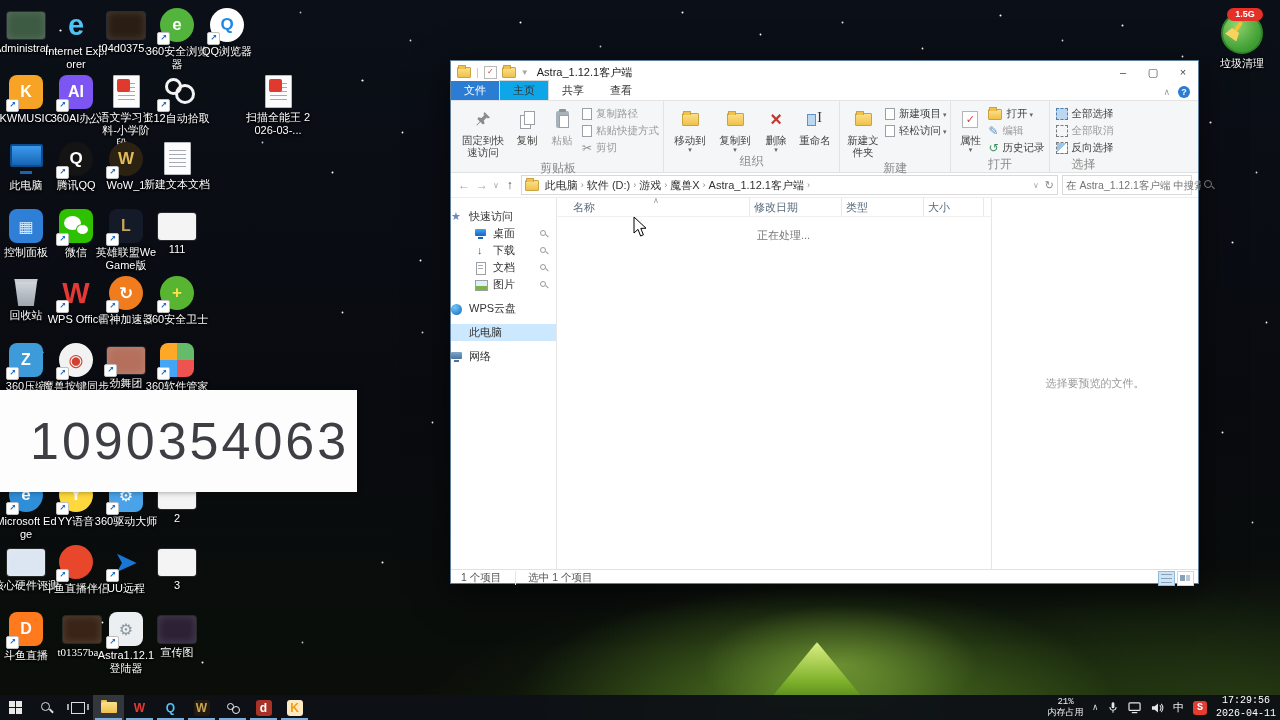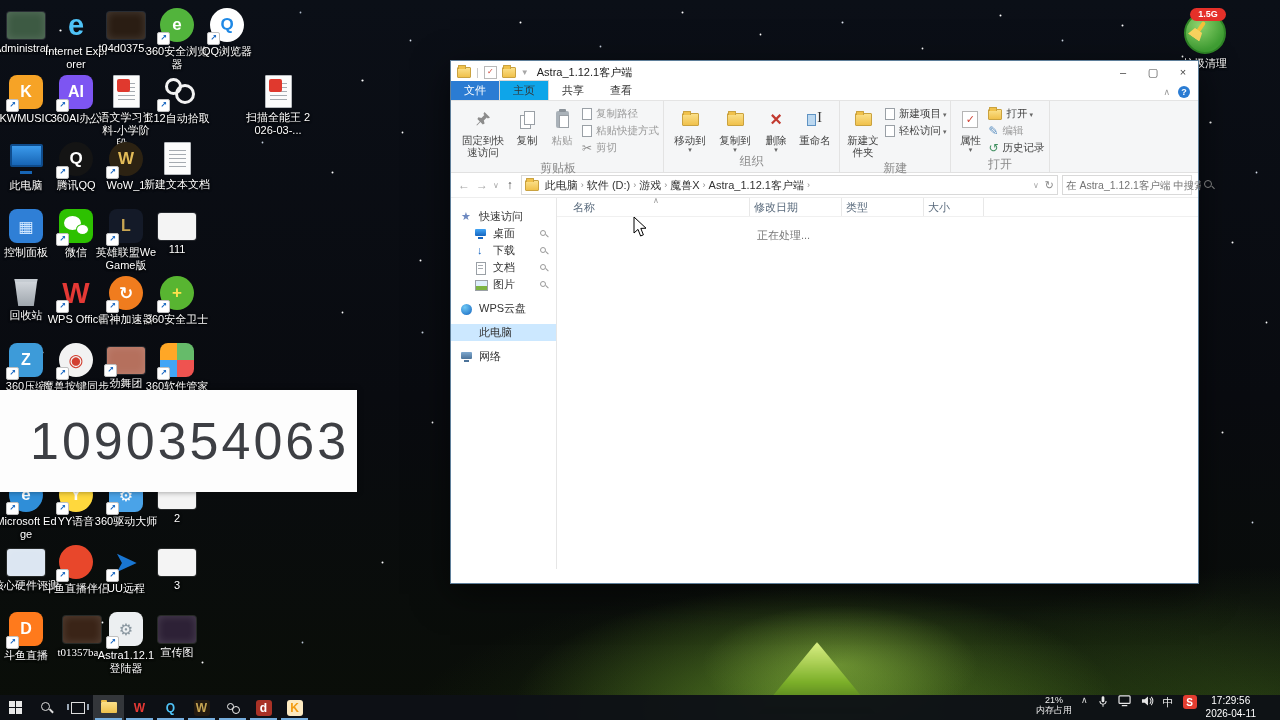--- a/index.html
+++ b/index.html
@@ -54,21 +54,21 @@
   .k-wechat::before{content:"";position:absolute;left:5px;top:7px;width:17px;height:14px;background:#fff;border-radius:50%;}
   .k-wechat::after{content:"";position:absolute;left:17px;top:15px;width:11px;height:9px;background:#fff;border:1px solid #2dc100;border-radius:50%;}
   .k-quad{border-radius:8px;background:conic-gradient(#66bb6a 0 90deg,#ef5350 90deg 180deg,#42a5f5 180deg 270deg,#ffa726 270deg 360deg);}
   .k-bin{width:26px;height:30px;background:linear-gradient(#dde1e6,#9fa6ad);clip-path:polygon(6% 10%,94% 10%,80% 100%,20% 100%);}
   .k-bin::after{content:"";position:absolute;top:1px;left:1px;right:1px;height:5px;background:#c6ccd2;border-radius:2px;}
   .sc{position:absolute;left:-3px;bottom:-3px;width:11px;height:11px;background:#fff;border:1px solid #c0c0c0;
     border-radius:2px;color:#1565c0;font-size:8px;line-height:10px;text-align:center;font-weight:bold;}
   .dlabel{margin-top:3px;width:66px;margin-left:-7px;font-size:11px;line-height:1.18;
     text-shadow:0 1px 2px #000,0 0 3px #000;word-break:break-all;}
   
-  .cleanup{position:absolute;left:1181px;top:4px;width:48px;text-align:center;color:#fff;}
+  .cleanup{position:absolute;left:1218px;top:4px;width:48px;text-align:center;color:#fff;}
   .cleanup .ball{width:38px;height:38px;margin:8px auto 2px;border-radius:50%;
     background:radial-gradient(circle at 35% 30%, #8fd36d, #3f9e33 70%);position:relative;border:2px solid #2f8527;}
   .broom{position:absolute;left:13px;top:7px;width:4px;height:12px;background:#f3c23a;border-radius:2px;transform:rotate(35deg);}
   .broom::after{content:"";position:absolute;left:-5px;top:10px;width:14px;height:9px;background:#f7d25e;
     clip-path:polygon(20% 0,80% 0,100% 100%,0 100%);}
   .badge{position:absolute;left:4px;top:-6px;width:36px;height:13px;background:#e53029;border-radius:7px;
     color:#fff;font-size:9px;line-height:13px;font-weight:bold;}
   .cleanup .dlabel{margin-left:-9px;}
   
   .numbox{position:absolute;left:0;top:390px;width:357px;height:102px;background:#fdfdfd;
@@ -133,21 +133,21 @@
   .csep{color:#8a8a8a;font-size:9px;}
   .addrbox .tail{margin-left:auto;display:flex;gap:6px;align-items:center;color:#8a8a8a;}
   .searchbox{width:128px;height:18px;border:1px solid #d9d9d9;display:flex;align-items:center;background:#fff;}
   .searchbox input{border:none;outline:none;flex:1;font-size:10.5px;color:#555;padding:0 3px;font-family:inherit;background:transparent;}
   .mag{width:10px;height:10px;position:relative;margin-right:4px;flex:0 0 auto;}
   .mag::before{content:"";position:absolute;left:0;top:0;width:6px;height:6px;border:1.4px solid #7a7a7a;border-radius:50%;}
   .mag::after{content:"";position:absolute;left:6.5px;top:6.5px;width:4px;height:1.4px;background:#7a7a7a;transform:rotate(45deg);}
   
   .content{display:flex;height:371px;border-top:1px solid #eee;position:relative;}
   .sidebar{width:105px;border-right:1px solid #e6e6e6;padding-top:10px;overflow:hidden;}
-  .sbrow{height:17px;display:flex;align-items:center;font-size:11px;color:#333;padding-left:10px;position:relative;}
+  .sbrow{height:17px;display:flex;align-items:center;font-size:11px;color:#333;position:relative;}
   .sbrow.child{padding-left:24px;}
   .sbrow.gap{margin-top:7px;}
   .sbrow.selected{background:#cce8ff;}
   .sbi{width:13px;height:12px;display:inline-block;margin-right:5px;position:relative;flex:0 0 auto;}
   .sbi-star::before{content:"★";color:#6d89c0;font-size:11px;position:absolute;top:-1px;}
   .sbi-monitor::before{content:"";position:absolute;left:0;top:1px;width:11px;height:7px;background:linear-gradient(#42a5f5,#1565c0);border-radius:1px;}
   .sbi-monitor::after{content:"";position:absolute;left:3px;top:9px;width:5px;height:2px;background:#1565c0;}
   .sbi-download::before{content:"↓";color:#1565c0;font-weight:bold;font-size:11px;position:absolute;top:-1px;left:2px;}
   .sbi-document::before{content:"";position:absolute;left:1px;top:0;width:8px;height:11px;background:#fff;border:1px solid #9aa0a6;}
   .sbi-document::after{content:"";position:absolute;left:3px;top:3px;width:5px;height:5px;background:repeating-linear-gradient(#a6abb1 0 1px,transparent 1px 3px);}
@@ -192,21 +192,21 @@
   .tb-search::after{content:"";position:absolute;left:8px;top:8px;width:5px;height:1.5px;background:#dcdcdc;transform:rotate(45deg);}
   .tb-tv{width:12px;height:10px;border:1.4px solid #dcdcdc;position:relative;}
   .tb-tv::before{content:"";position:absolute;left:-5px;top:1px;width:2px;height:6px;background:#9aa7b5;}
   .tb-tv::after{content:"";position:absolute;right:-5px;top:1px;width:2px;height:6px;background:#9aa7b5;}
   .tb-folder{width:16px;height:11px;background:linear-gradient(#fbe08a,#efc14a);border-radius:1px;position:relative;}
   .tb-folder::before{content:"";position:absolute;left:0;top:-2.5px;width:6px;height:2.5px;background:#efc14a;border-radius:1px 1px 0 0;}
   .tb-letter{font-size:12px;font-weight:bold;width:16px;height:16px;display:flex;align-items:center;justify-content:center;border-radius:3px;}
   .tb-people{width:14px;height:12px;position:relative;}
   .tb-people::before{content:"";position:absolute;left:1px;top:1px;width:5px;height:5px;border:1.6px solid #f0f0f0;border-radius:50%;}
   .tb-people::after{content:"";position:absolute;left:6px;top:4px;width:6px;height:6px;border:1.6px solid #f0f0f0;border-radius:50%;}
-  .tb-tray{margin-left:auto;display:flex;align-items:flex-start;gap:9px;padding-right:24px;}
+  .tb-tray{margin-left:auto;display:flex;align-items:center;gap:9px;padding-right:4px;font-family:Liberation Mono, monospace;}
   .tray-mem{font-size:9px;line-height:1.15;text-align:center;color:#efefef;}
   .tray-chev{font-size:9px;color:#dcdcdc;}
   .tray-ime{font-size:11px;color:#f2f2f2;}
   .tray-sogou{width:14px;height:14px;background:#e23d30;border-radius:3px;color:#fff;font-size:10px;font-weight:bold;
     display:flex;align-items:center;justify-content:center;}
   .tray-clock{font-size:10px;line-height:1.25;text-align:center;color:#fff;}
   .tsvg{display:block;}
 </style>
 </head>
 <body>
@@ -590,20 +590,39 @@
           </div>
           <div class="rsmall">
             <span class="green-g">↺</span>
             <span>历史记录</span>
           </div>
         </div>
       </div>
       <div class="rgname">打开</div>
     </div>
 
+    <div class="rgroup" style="border-right:none">
+      <div class="rrow">
+        <div class="rsmallcol">
+          <div class="rsmall">
+            <span class="sel f"></span>
+            <span>全部选择</span>
+          </div>
+          <div class="rsmall dim">
+            <span class="sel"></span>
+            <span>全部取消</span>
+          </div>
+          <div class="rsmall">
+            <span class="sel inv"></span>
+            <span>反向选择</span>
+          </div>
+        </div>
+      </div>
+      <div class="rgname">选择</div>
+    </div>
   </div>
 
   <div class="addrrow">
     <span class="nav">←</span>
     <span class="nav">→</span>
     <span class="navv">∨</span>
     <span class="nav up">↑</span>
     <div class="addrbox">
       <span class="fold sm"></span>
       <span id="crumbs" style="display:flex;align-items:center;">
@@ -671,22 +690,33 @@
     <div class="filelist">
       <div class="lheader" id="cols">
         <span class="sortcaret">∧</span>
       <span class="colh" style="width: 193px; padding-left: 16px;">名称</span>
           <span class="colh" style="width: 92px;">修改日期</span>
           <span class="colh" style="width: 82px;">类型</span>
           <span class="colh" style="width: 60px;">大小</span>
         </div>
       <div class="processing">正在处理...</div>
     </div>
-  </div>
-
+    <div class="preview">
+      <span>选择要预览的文件。</span>
+    </div>
+  </div>
+
+  <div class="statusbar">
+    <span class="stitem">1 个项目</span>
+    <span>选中 1 个项目</span>
+    <div class="sviews">
+      <span class="vw vw1 active"></span>
+      <span class="vw vw2"></span>
+    </div>
+  </div>
 </div>
 
 <svg class="cursor" style="left:633px;top:216px" width="15" height="22" viewBox="0 0 15 22">
   <polygon points="1,1 1,17 5,13.4 7.6,20 10.4,18.8 7.8,12.4 13,12.2" fill="#fff" stroke="#000" stroke-width="1"></polygon>
 </svg>
 
 <div class="taskbar">
   <div id="tbapps" style="display:flex;">
       <div class="tb-cell">
         <span class="tb-start"></span>

